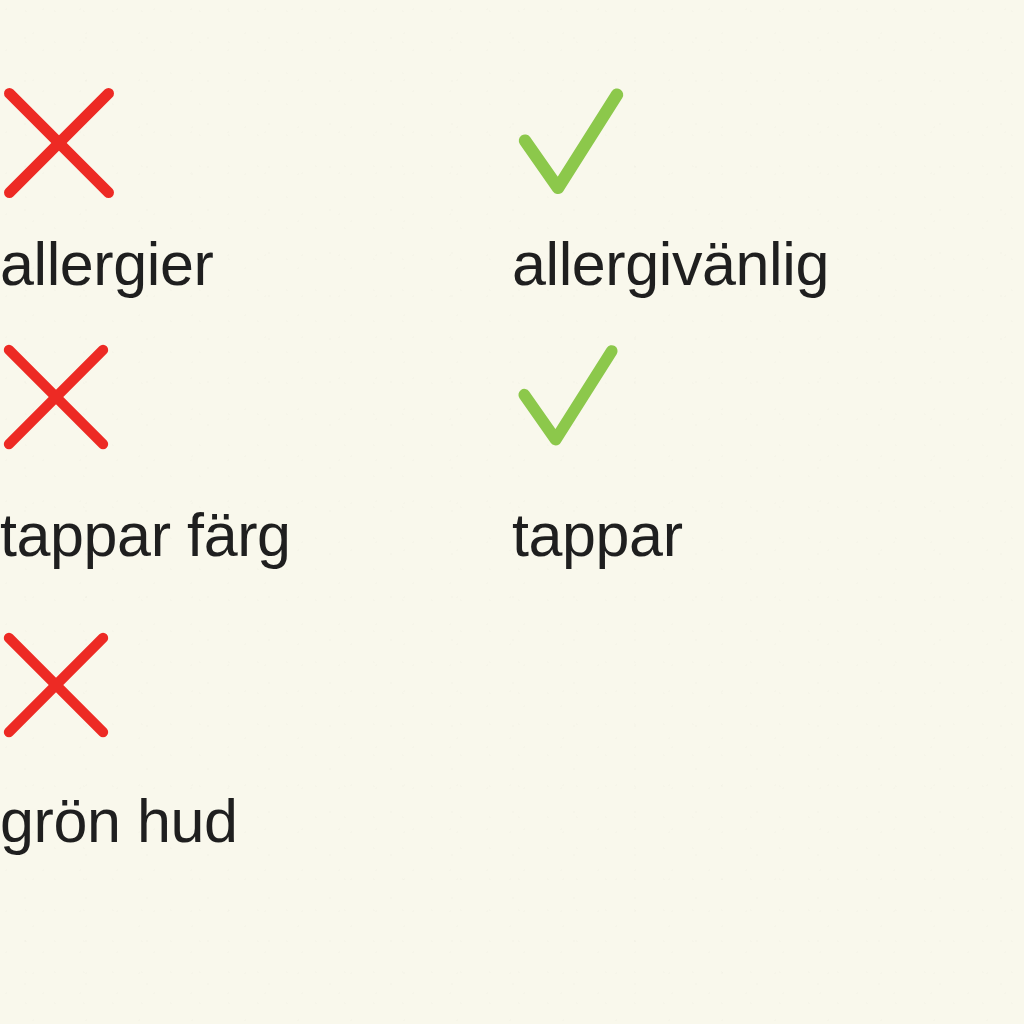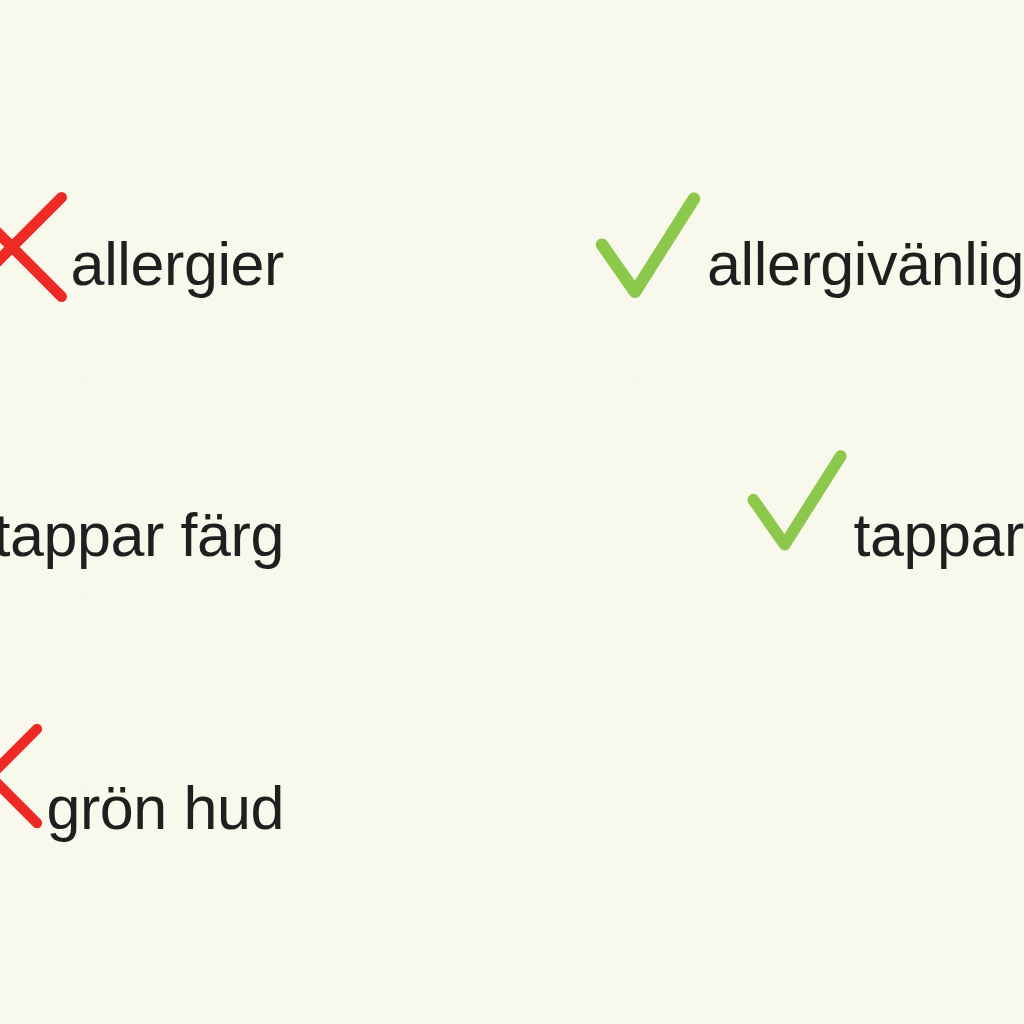--- a/index.html
+++ b/index.html
@@ -33,22 +33,22 @@
   .grid {
     position: absolute;
     inset: 0;
     display: grid;
     grid-template-columns: 512px 512px;
     grid-template-rows: 338px 272px 272px 142px;
   }
 
   .cell {
     display: flex;
-    flex-direction: row;
-    align-items: flex-end;
+    flex-direction: column;
+    align-items: flex-start;
     justify-content: flex-end;
   }
 
   
   .cell.col-left  { padding-right: 228px; }
   .cell.col-right { }
 
   .mark {
     display: block;
     width: 112px;
@@ -66,21 +66,21 @@
     letter-spacing: -0.4px;
     white-space: nowrap;
   }
 
   .row1 .mark  { margin-bottom: 32px; }
   .row2 .mark  { margin-bottom: 52px; }
   .row3 .mark  { margin-bottom: 50px; }
 
   .row1 .label { margin-bottom: 43px; }
   .row2 .label { margin-bottom: 44px; }
-  .row3 .label { margin-bottom: 43px; }
+  .row3 .label { margin-bottom: 30px; }
 
   .spacer { grid-column: 1 / span 2; }
 </style>
 </head>
 <body>
 
 <div id="canvas">
   <div class="grid">
 
     <div class="cell col-left row1">

